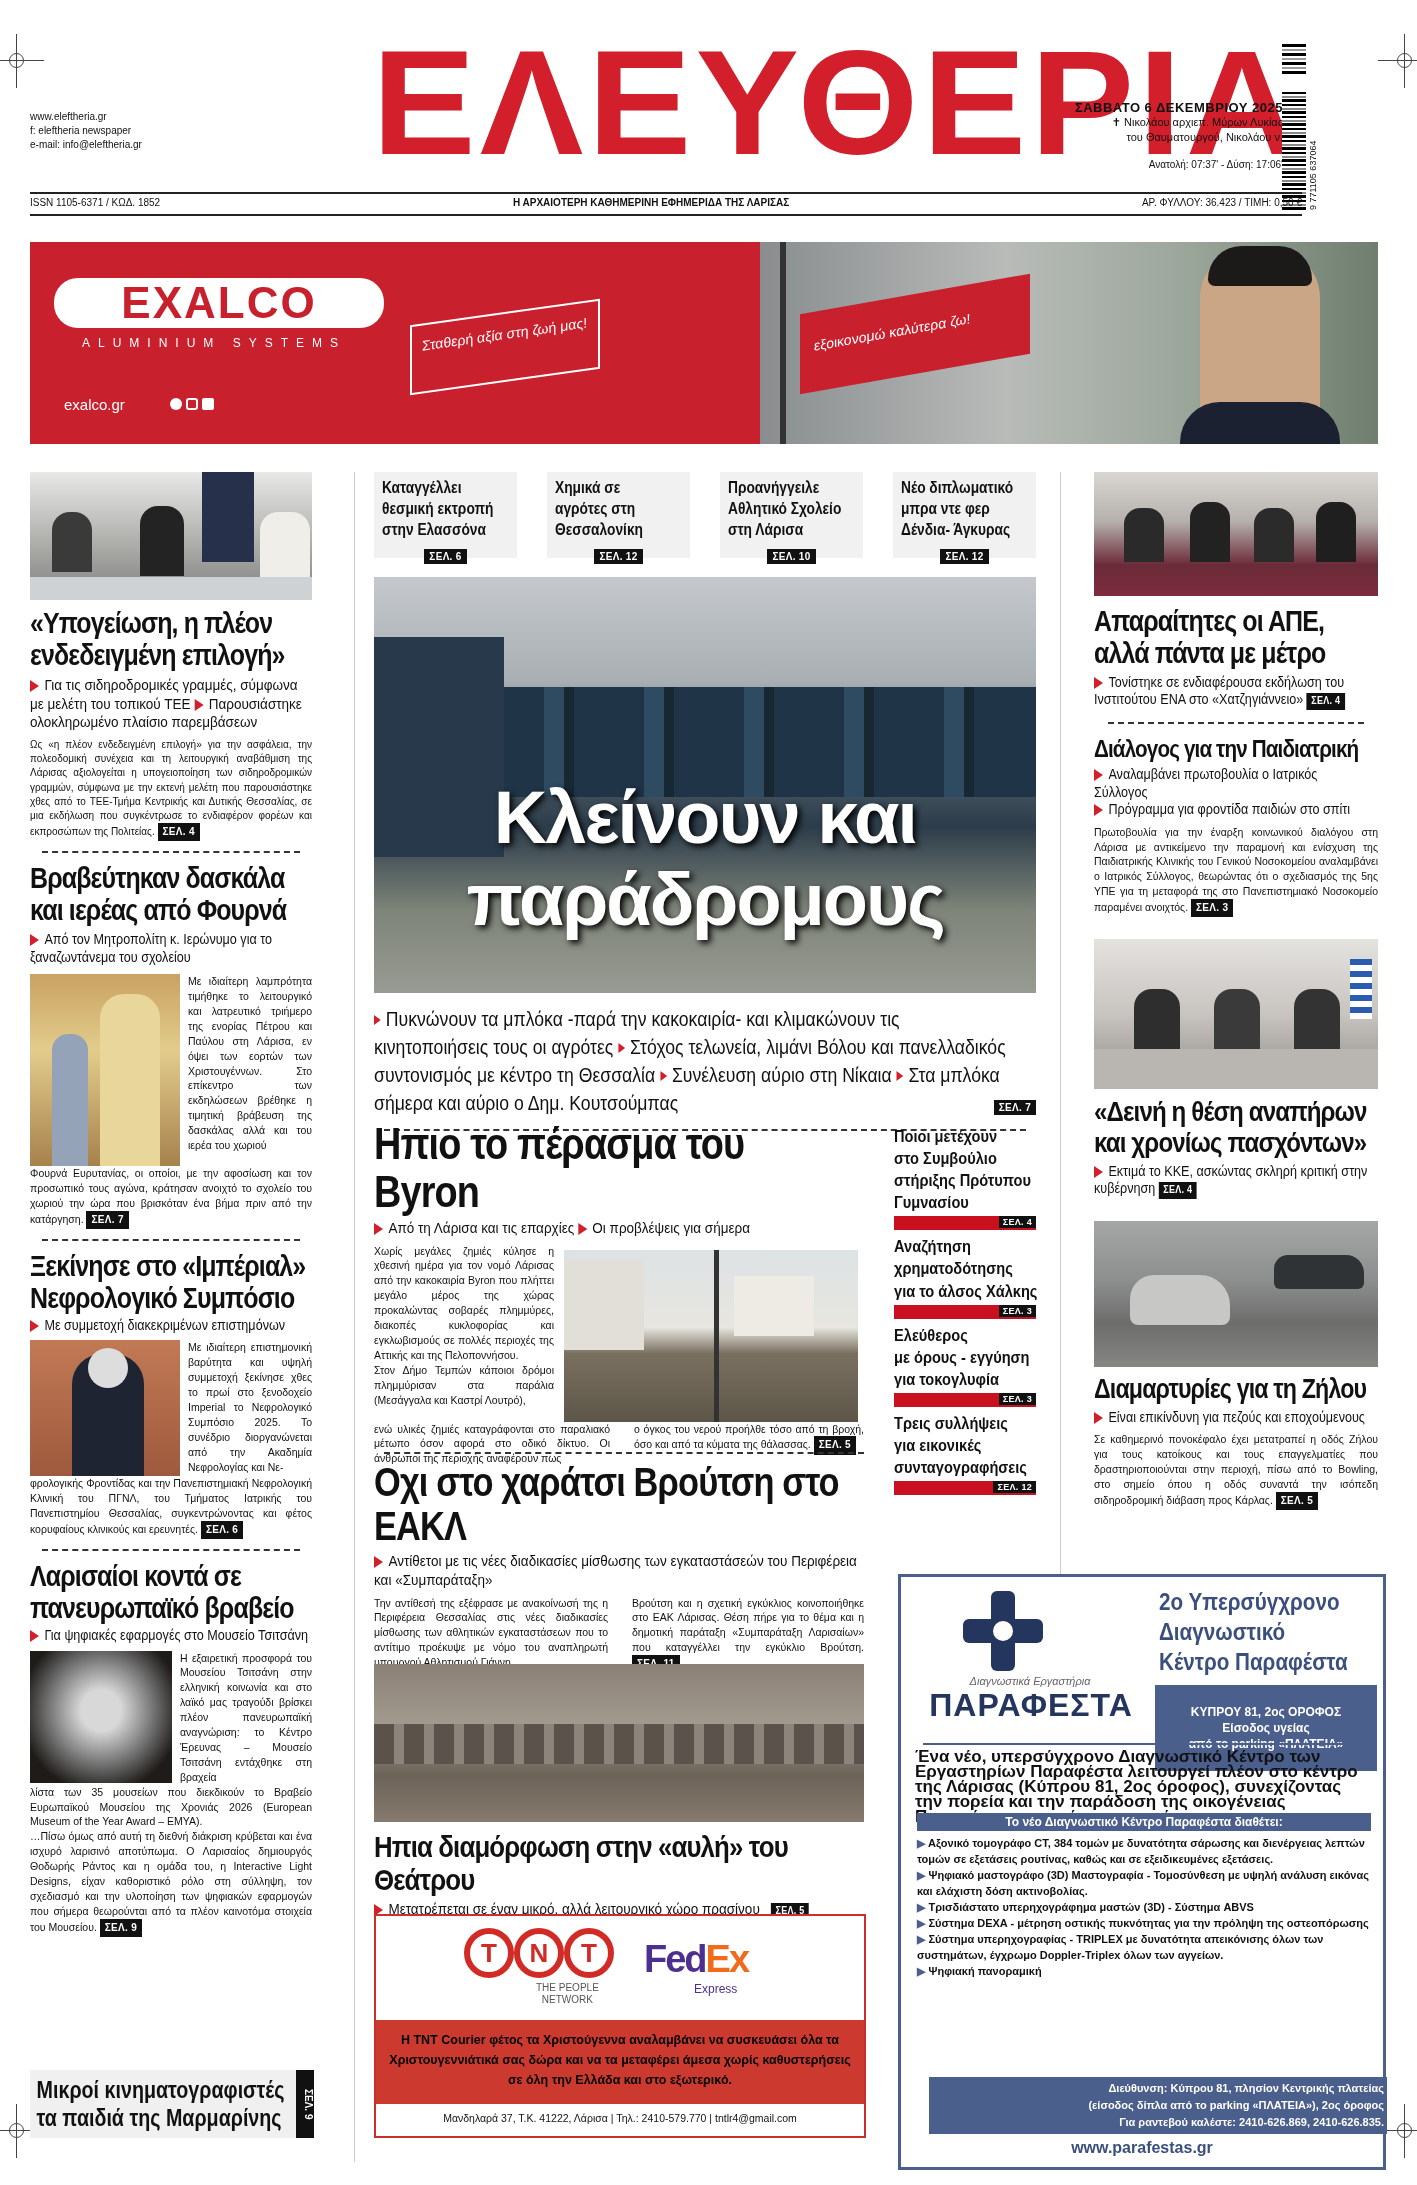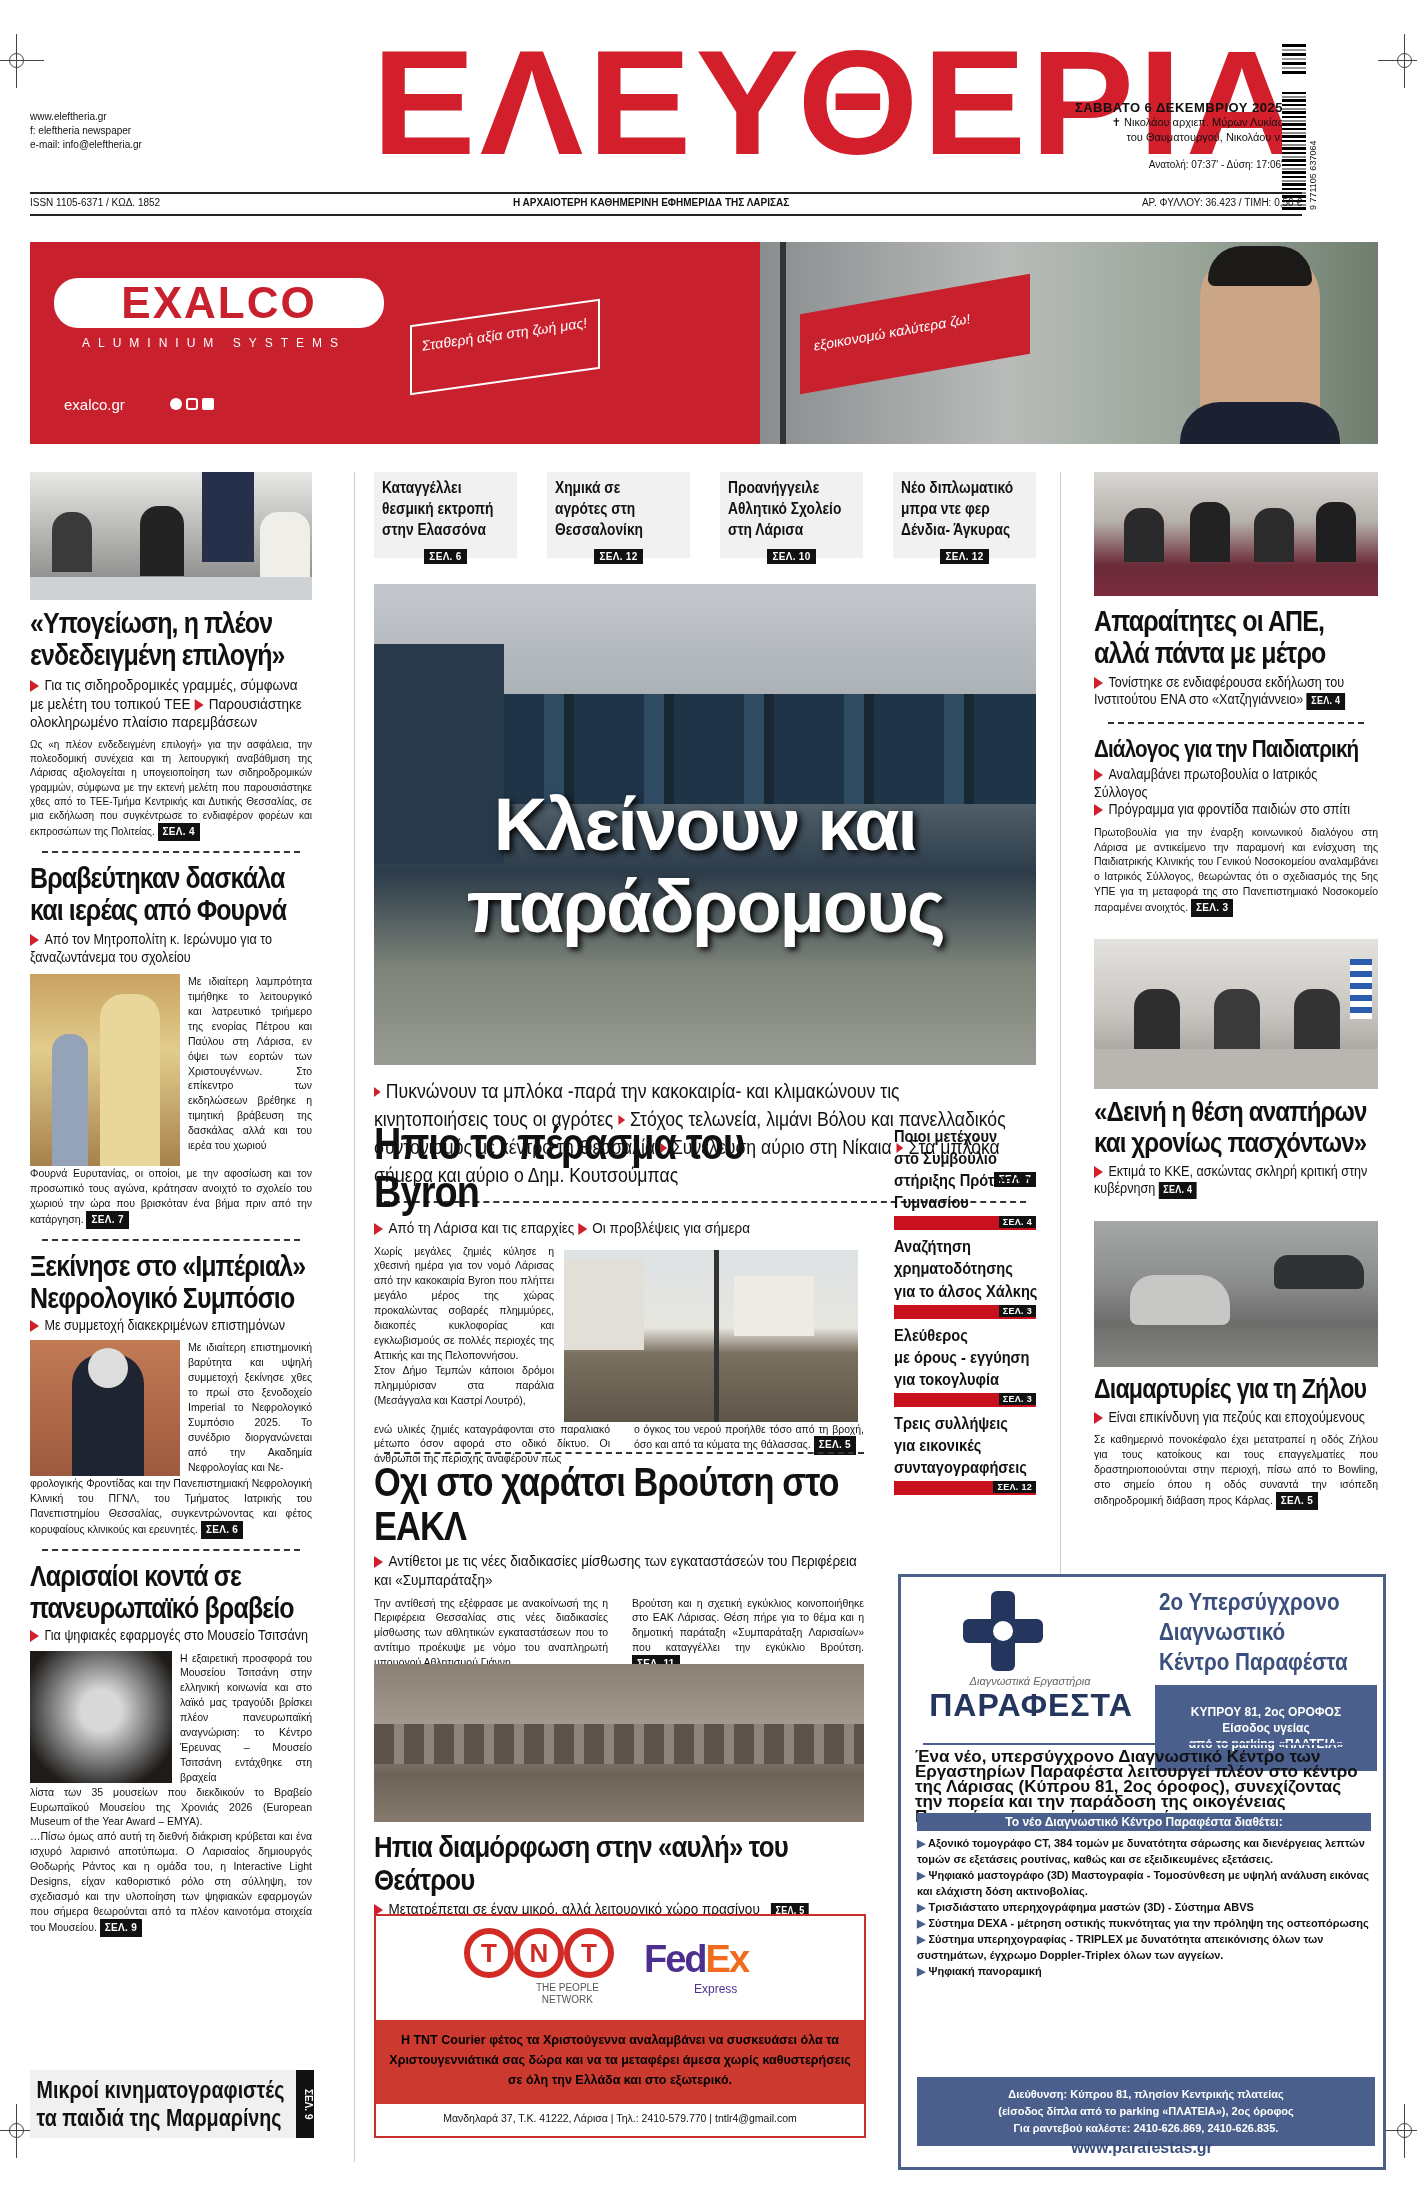--- a/index.html
+++ b/index.html
@@ -186,21 +186,21 @@
       <div class="teaser">
           <span class="t">Νέο διπλωματικό</span>
           <span class="t">μπρα ντε φερ</span>
           <span class="t">Δένδια- Άγκυρας</span>
         </div>
       <div style="text-align:center;margin-top:-12px"><span class="sel">ΣΕΛ. 12</span></div>
     </div>
   </div>
 
   <article>
-    <div class="photo" style="margin-top:20px;width:662px;height:481px;background:linear-gradient(180deg,#c4c8cc 0%,#a9afb3 25%,#51606a 45%,#2c3c4a 60%,#7e8479 80%,#989b93 100%)">
+    <div class="photo" style="margin-top:13px;width:662px;height:416px;background:linear-gradient(180deg,#c4c8cc 0%,#a9afb3 25%,#51606a 45%,#2c3c4a 60%,#7e8479 80%,#989b93 100%)">
       <div class="abs" style="left:0;top:110px;width:662px;height:110px;background:repeating-linear-gradient(90deg,#1f3447 0 70px,#2e4b62 70px 90px,#182833 90px 100px)"></div>
       <div class="abs" style="left:0;top:60px;width:130px;height:220px;background:#27394a"></div>
       <div class="abs" style="left:0;top:200px;width:662px;text-align:center;color:#fff;font-weight:bold;font-size:74px;line-height:82px;letter-spacing:-2px;text-shadow:3px 3px 6px #000">
         <div>Κλείνουν και</div>
         <div>παράδρομους</div>
       </div>
     </div>
     <div style="margin-top:12px;font-size:21px;line-height:28px;transform:scaleX(.84);transform-origin:left;width:760px">
       <span class="tri sm"></span><span>Πυκνώνουν τα μπλόκα -παρά την κακοκαιρία- και κλιμακώνουν τις κινητοποιήσεις τους οι αγρότες</span>
       <span class="tri sm"></span><span>Στόχος τελωνεία, λιμάνι Βόλου και πανελλαδικός συντονισμός με κέντρο τη Θεσσαλία</span>
@@ -359,19 +359,19 @@
   <div class="abs" style="left:14px;top:172px;width:456px;text-align:left;font-weight:bold;font-size:17px;line-height:15px">Ένα νέο, υπερσύγχρονο Διαγνωστικό Κέντρο των Εργαστηρίων Παραφέστα λειτουργεί πλέον στο κέντρο της Λάρισας (Κύπρου 81, 2ος όροφος), συνεχίζοντας την πορεία και την παράδοση της οικογένειας Παραφέστα στον χώρο της υγείας.</div>
   <div class="abs" style="left:16px;top:236px;width:454px;background:#4a5f8c;color:#fff;font-weight:bold;font-size:12px;text-align:center;padding:2px">Το νέο Διαγνωστικό Κέντρο Παραφέστα διαθέτει:</div>
   <ul class="abs" style="left:16px;top:258px;width:460px;list-style:none;font-weight:bold;font-size:11px;line-height:16px">
     <li><span style="color:#4a5f8c">▶ </span><span>Αξονικό τομογράφο CT, 384 τομών με δυνατότητα σάρωσης και διενέργειας λεπτών τομών σε εξετάσεις ρουτίνας, καθώς και σε εξειδικευμένες εξετάσεις.</span></li>
     <li><span style="color:#4a5f8c">▶ </span><span>Ψηφιακό μαστογράφο (3D) Μαστογραφία - Τομοσύνθεση με υψηλή ανάλυση εικόνας και ελάχιστη δόση ακτινοβολίας.</span></li>
     <li><span style="color:#4a5f8c">▶ </span><span>Τρισδιάστατο υπερηχογράφημα μαστών (3D) - Σύστημα ABVS</span></li>
     <li><span style="color:#4a5f8c">▶ </span><span>Σύστημα DEXA - μέτρηση οστικής πυκνότητας για την πρόληψη της οστεοπόρωσης</span></li>
     <li><span style="color:#4a5f8c">▶ </span><span>Σύστημα υπερηχογραφίας - TRIPLEX με δυνατότητα απεικόνισης όλων των συστημάτων, έγχρωμο Doppler-Triplex όλων των αγγείων.</span></li>
     <li><span style="color:#4a5f8c">▶ </span><span>Ψηφιακή πανοραμική</span></li>
   </ul>
-  <div class="abs" style="left:16px;top:500px;width:458px;background:#4a5f8c;color:#fff;font-weight:bold;font-size:11px;text-align:center;line-height:17px;padding:9px">
+  <div class="abs" style="left:28px;top:500px;width:458px;background:#4a5f8c;color:#fff;font-weight:bold;font-size:11px;text-align:right;line-height:17px;padding:3px">
     <div>Διεύθυνση: Κύπρου 81, πλησίον Κεντρικής πλατείας</div>
     <div>(είσοδος δίπλα από το parking «ΠΛΑΤΕΙΑ»), 2ος όροφος</div>
     <div>Για ραντεβού καλέστε: 2410-626.869, 2410-626.835.</div>
   </div>
   <div class="abs ad-blue" style="left:0;top:562px;width:482px;text-align:center;font-weight:bold;font-size:16px">www.parafestas.gr</div>
 </div>
 
 </body></html>

